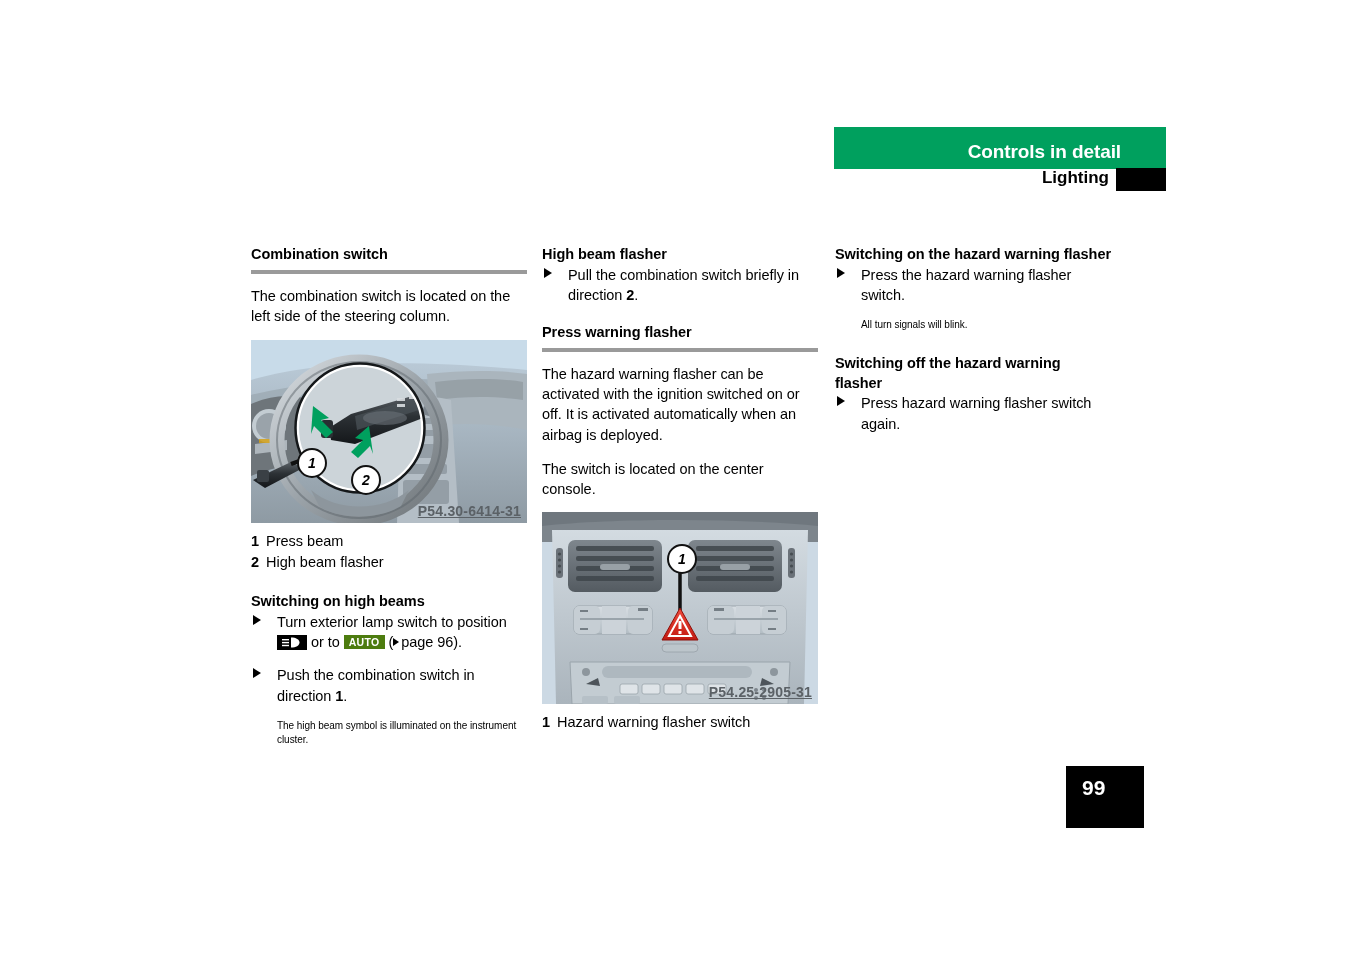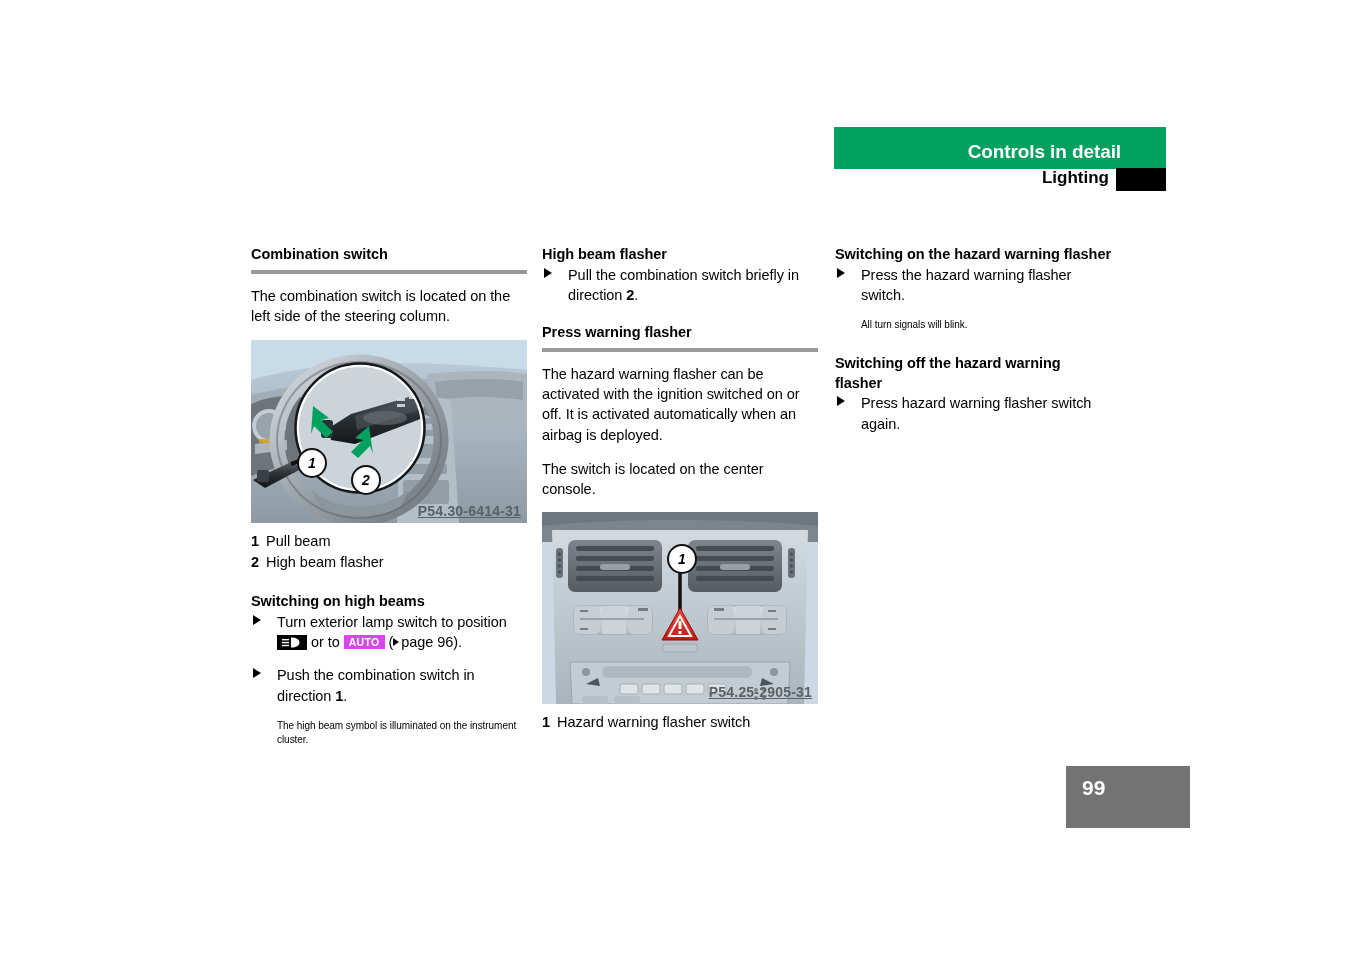--- a/index.html
+++ b/index.html
@@ -119,21 +119,21 @@
     font-size: 10px;
     line-height: 1.40;
     margin: 0 0 14px 0;
     letter-spacing: -0.05px;
   }
   b { font-weight: bold; }
 
   
   .badge {
     display: inline-block;
-    background: #d946ef;
+    background: #4d7c0f;
     color: #ffffff;
     font-size: 10.5px;
     font-weight: bold;
     line-height: 14px;
     height: 14px;
     padding: 0 5px;
     vertical-align: 1px;
     letter-spacing: 0.3px;
   }
   .badge-lamp {
@@ -211,23 +211,23 @@
     align-items: center;
     justify-content: center;
     font-style: italic;
   }
 
   
   .footer-block {
     position: absolute;
     left: 1066px;
     top: 766px;
-    width: 124px;
+    width: 78px;
     height: 62px;
-    background: #737373;
+    background: #000000;
   }
   .footer-page {
     position: absolute;
     left: 16px;
     top: 10px;
     font-size: 21px;
     font-weight: bold;
     color: #ffffff;
   }
 </style>
@@ -344,21 +344,21 @@
       </svg>
 
       <div class="callout" style="left:46px; top:108px;">1</div>
       <div class="callout" style="left:100px; top:125px;">2</div>
       <div class="fig-code">P54.30-6414-31</div>
     </div>
 
     <div class="legend">
       <div class="legend-row">
         <span class="legend-num">1</span>
-        <span>Pull beam</span>
+        <span>Press beam</span>
       </div>
       <div class="legend-row">
         <span class="legend-num">2</span>
         <span>High beam flasher</span>
       </div>
     </div>
 
     <h2 class="sec gap-after-head" style="margin-top:20px;">Switching on high beams</h2>
 
     <div class="bullet">

